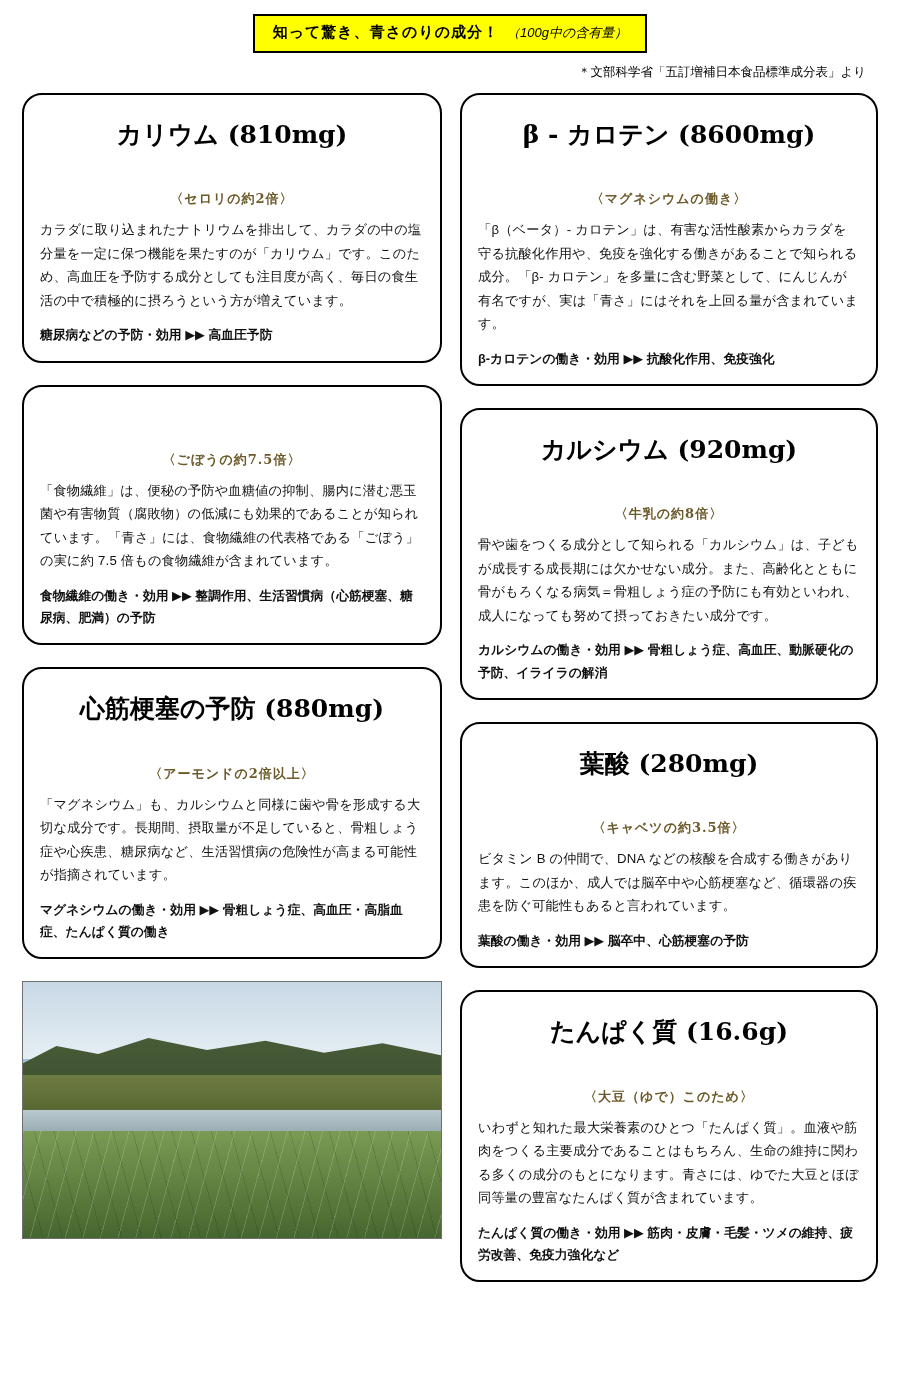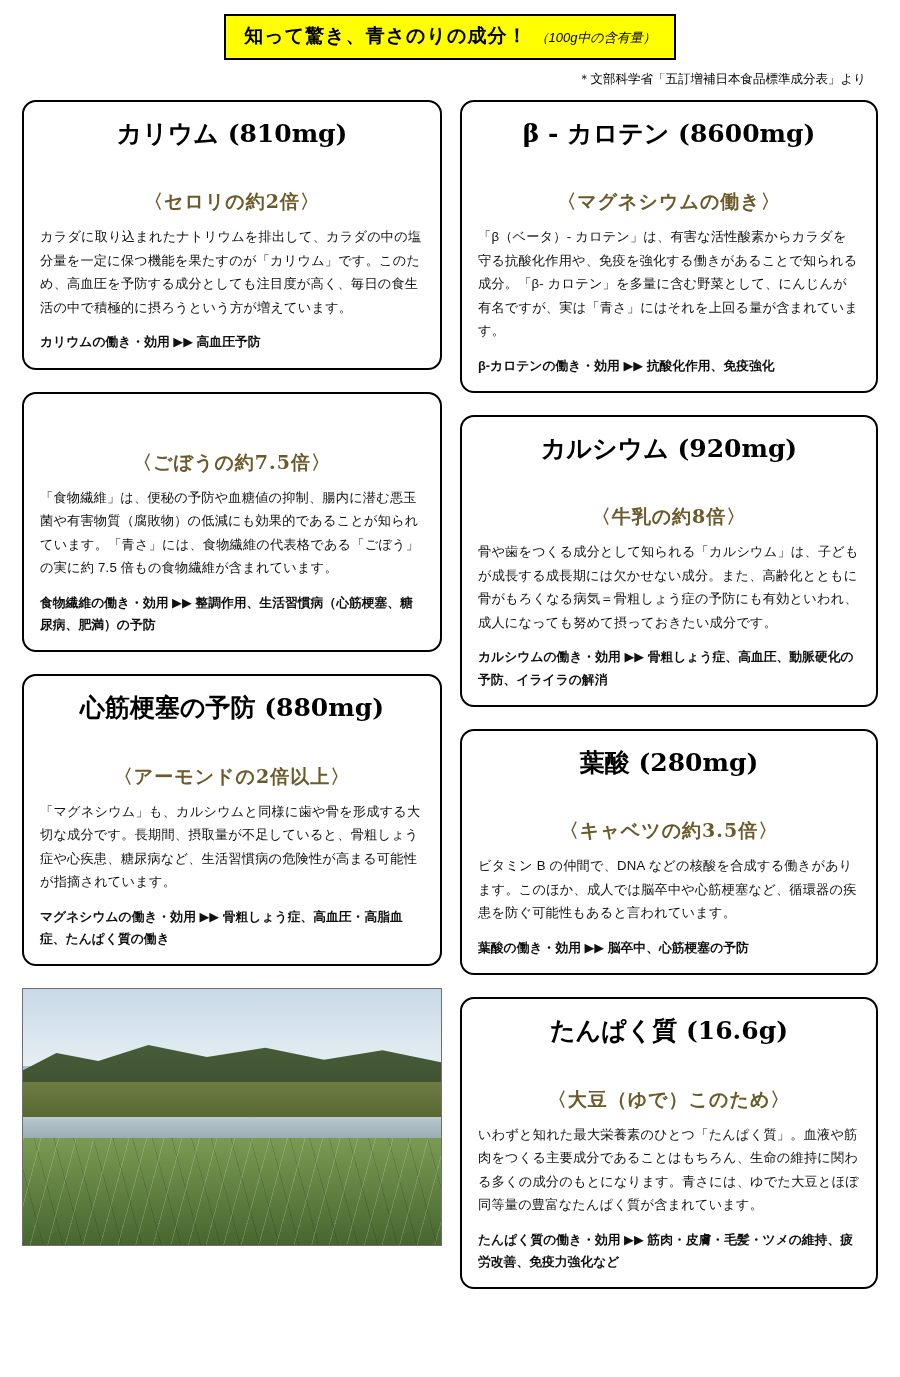--- a/index.html
+++ b/index.html
@@ -27,21 +27,21 @@
     background: #ffff00;
     border: 2px solid #000000;
     padding: 7px 18px 9px 18px;
     display: flex;
     align-items: baseline;
     justify-content: center;
   }
   .header-title {
     font-family: "DejaVu Serif", "Liberation Serif", serif;
     font-weight: bold;
-    font-size: 19px;
+    font-size: 15px;
     letter-spacing: 1px;
     color: #000000;
   }
   .header-sub {
     font-size: 13px;
     margin-left: 8px;
     color: #000000;
     font-style: italic;
   }
   .source-note {
@@ -63,38 +63,38 @@
   }
   .col {
     display: flex;
     flex-direction: column;
     gap: 22px;
     width: 420px;
   }
 
   .card {
     border: 2px solid #000000;
-    border-radius: 14px;
+    border-radius: 20px;
     background: #ffffff;
-    padding: 16px 16px 14px 16px;
+    padding: 24px 16px 14px 16px;
     box-sizing: border-box;
   }
   .card-title {
     text-align: center;
     font-family: "DejaVu Serif", "Liberation Serif", serif;
     font-size: 25px;
     font-weight: bold;
     color: #000000;
     line-height: 1.25;
     margin-bottom: 2px;
   }
   .card-sub {
     text-align: center;
     font-family: "DejaVu Serif", "Liberation Serif", serif;
-    font-size: 19px;
+    font-size: 13px;
     font-weight: bold;
     color: #6b5a2a;
     letter-spacing: 1px;
     margin-bottom: 10px;
     margin-top: 40px;
   }
   .card-body {
     font-size: 13.2px;
     font-weight: normal;
     line-height: 1.78;
@@ -163,21 +163,21 @@
 <div class="grid">
 
   <div class="col">
 
     <div class="card">
       <div class="card-title">カリウム (810mg)</div>
       <div class="card-sub">〈セロリの約2倍〉</div>
       <div class="card-body">
         <p>カラダに取り込まれたナトリウムを排出して、カラダの中の塩分量を一定に保つ機能を果たすのが「カリウム」です。このため、高血圧を予防する成分としても注目度が高く、毎日の食生活の中で積極的に摂ろうという方が増えています。</p>
       </div>
-      <div class="card-effect">カリウムの働き・効用 ▶▶ 高血圧予防</div>
+      <div class="card-effect">糖尿病などの予防・効用 ▶▶ 高血圧予防</div>
     </div>
 
     <div class="card">
       <div class="card-sub">〈ごぼうの約7.5倍〉</div>
       <div class="card-body">
         <p>「食物繊維」は、便秘の予防や血糖値の抑制、腸内に潜む悪玉菌や有害物質（腐敗物）の低減にも効果的であることが知られています。「青さ」には、食物繊維の代表格である「ごぼう」の実に約 7.5 倍もの食物繊維が含まれています。</p>
       </div>
       <div class="card-effect">食物繊維の働き・効用 ▶▶ 整調作用、生活習慣病（心筋梗塞、糖尿病、肥満）の予防</div>
     </div>
 

